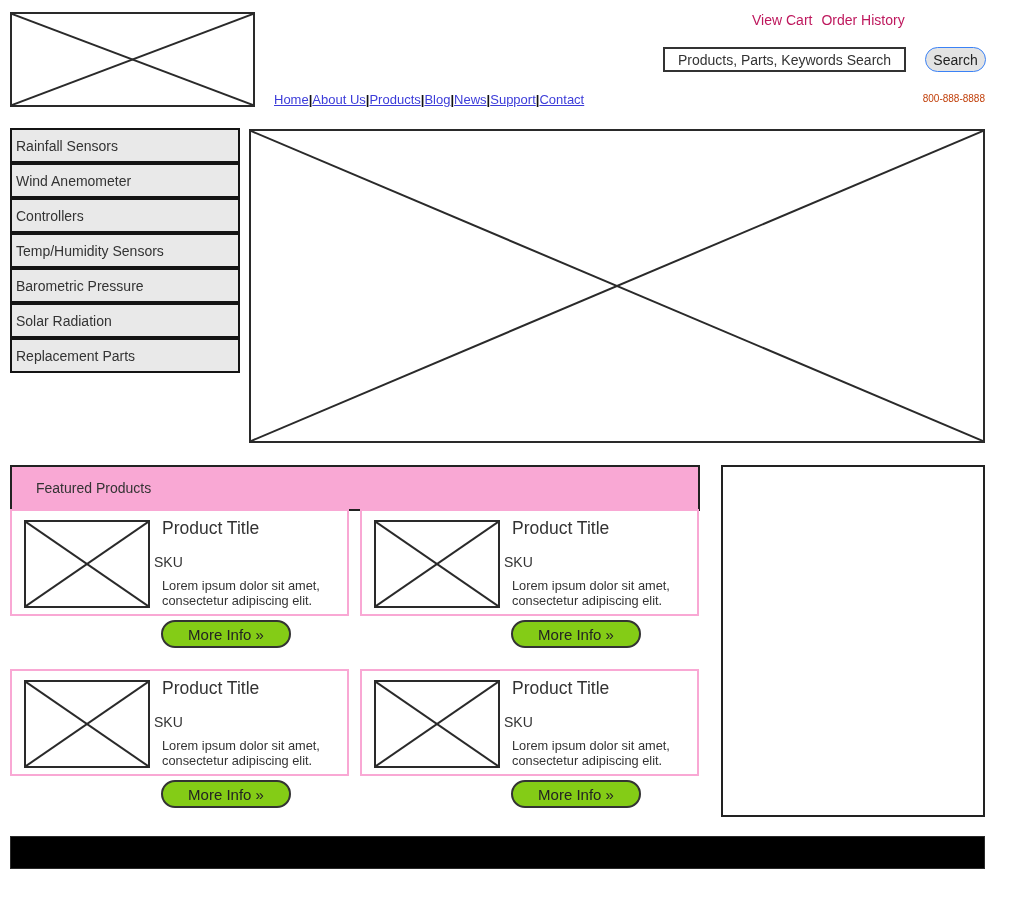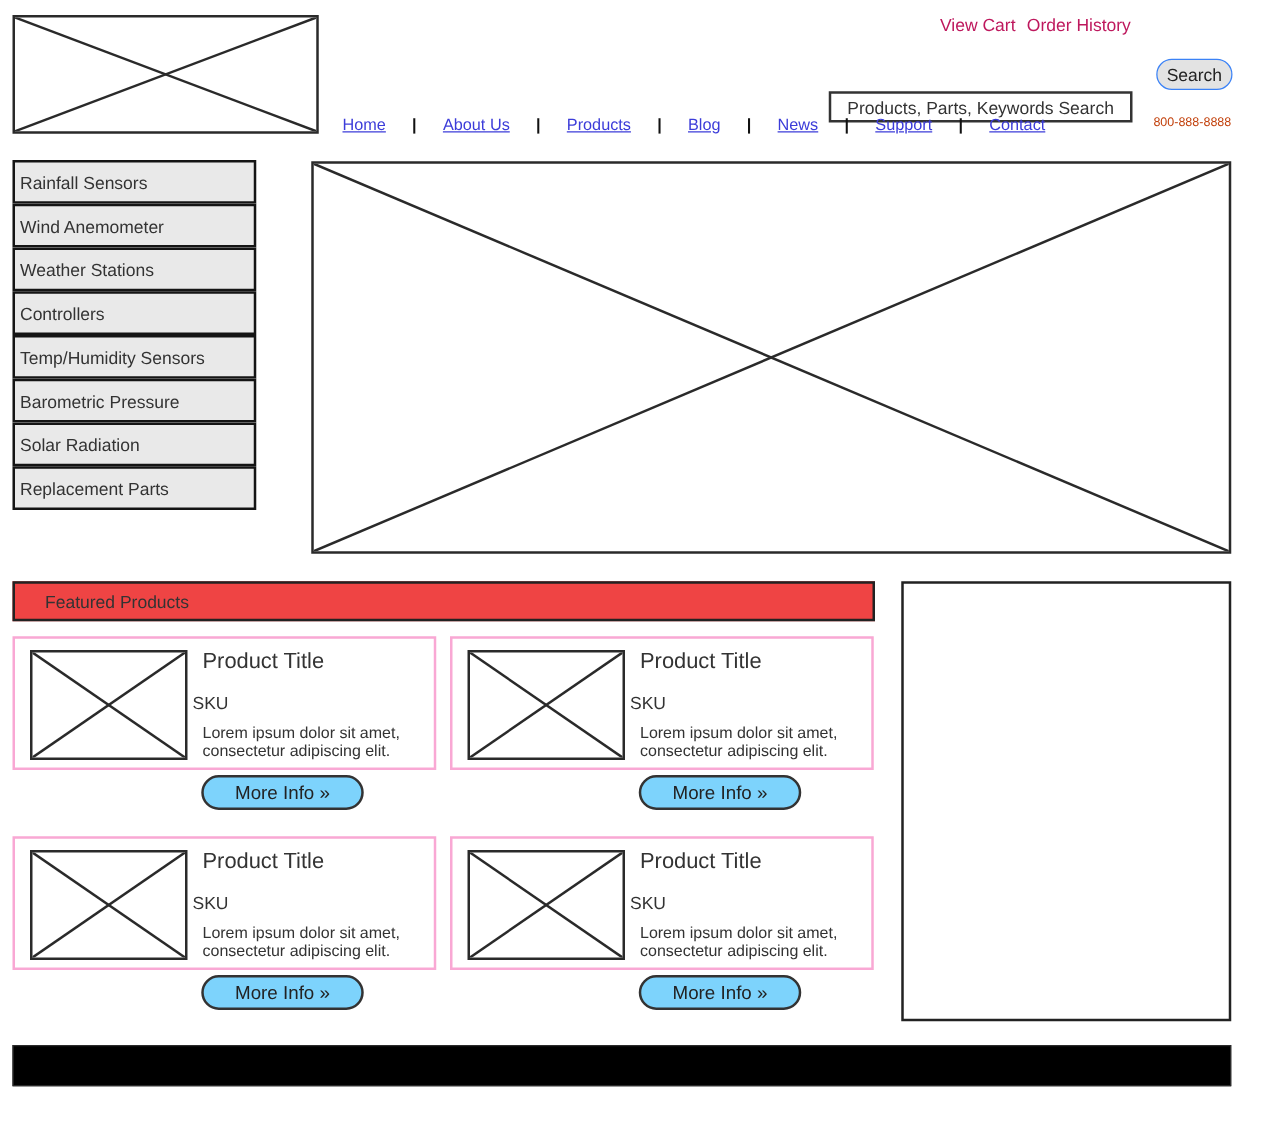--- a/index.html
+++ b/index.html
@@ -33,64 +33,63 @@
   .utility span { cursor: pointer; }
   .utility .sep-space { display: inline-block; width: 9px; }
 
   .search-input {
     position: absolute; left: 663px; top: 47px;
     width: 243px; height: 25px;
     border: 2px solid #333; background: #fff;
     font-family: "Liberation Sans", sans-serif;
     font-size: 14px; color: #333; text-align: center;
     outline: none;
-    margin-top: 26px;
   }
   .search-btn {
     position: absolute; left: 925px; top: 47px;
     width: 61px; height: 25px;
     border: 1px solid #3b82f6; border-radius: 13px;
     background: #e3e3e3;
     font-family: "Liberation Sans", sans-serif;
     font-size: 14px; color: #222;
     cursor: pointer; line-height: 20px;
   }
 
   .nav {
     position: absolute; left: 274px; top: 92px;
-    display: flex; align-items: flex-start; gap: 21px;
+    display: flex; align-items: flex-start; 
     font-size: 13px; white-space: nowrap;
   }
   .nav a { color: #3c3cd9; text-decoration: underline; cursor: pointer; }
   .nav .pipe { color: #111; font-weight: bold; font-size: 13px; }
 
   .phone {
     position: absolute; top: 93px; right: 34px;
     font-size: 10px; color: #c2410c;
   }
 
   
-  .sidebar { position: absolute; left: 10px; top: 128px; width: 195px; }
+  .sidebar { position: absolute; left: 10px; top: 128px; width: 230px; }
   .sidebar-item {
     height: 35px;
     border: 2px solid #141414;
     background: #e9e9e9;
     display: flex; align-items: center;
     padding-left: 4px;
     font-size: 14px; color: #333;
     cursor: pointer;
   }
 
   .hero { left: 249px; top: 129px; width: 736px; height: 314px; }
 
   
   .featured-bar {
     position: absolute; left: 10px; top: 465px;
-    width: 690px; height: 32px;
-    border: 2px solid #222; background: #ef4444;
+    width: 690px; height: 46px;
+    border: 2px solid #222; background: #f9a8d4;
     display: flex; align-items: center;
     padding-left: 24px;
     font-size: 14px; color: #333;
   }
 
   .card {
     position: absolute;
     width: 339px; height: 107px;
     border: 2px solid #f9a8d4; background: #fff;
   }
@@ -110,21 +109,21 @@
   }
   .card-desc {
     position: absolute; left: 150px; top: 67px;
     width: 182px;
     font-size: 12.8px; line-height: 15px; color: #333;
   }
   .more-info-btn {
     position: absolute; left: 149px; top: 109px;
     width: 130px; height: 28px;
     border: 2px solid #333; border-radius: 14px;
-    background: #7dd3fc;
+    background: #84cc16;
     font-family: "Liberation Sans", sans-serif;
     font-size: 15px; color: #222;
     cursor: pointer;
   }
 
   .side-box {
     position: absolute; left: 721px; top: 465px;
     width: 264px; height: 352px;
     border: 2px solid #222; background: #fff;
   }
@@ -168,21 +167,20 @@
     <a>Support</a>
     <span class="pipe">|</span>
     <a>Contact</a>
   </nav>
 
   <div class="phone">800-888-8888</div>
 
   <div class="sidebar">
     <div class="sidebar-item">Rainfall Sensors</div>
     <div class="sidebar-item">Wind Anemometer</div>
-    <div class="sidebar-item">Weather Stations</div>
     <div class="sidebar-item">Controllers</div>
     <div class="sidebar-item">Temp/Humidity Sensors</div>
     <div class="sidebar-item">Barometric Pressure</div>
     <div class="sidebar-item">Solar Radiation</div>
     <div class="sidebar-item">Replacement Parts</div>
   </div>
 
   <div class="ph hero">
     <svg viewBox="0 0 100 100" preserveAspectRatio="none">
       <line x1="0" y1="0" x2="100" y2="100"></line>

